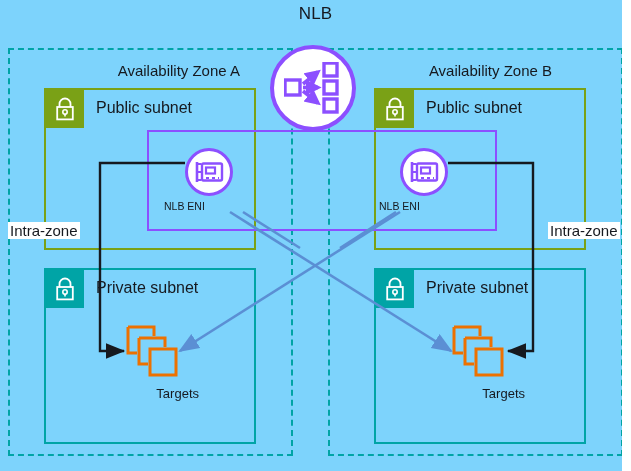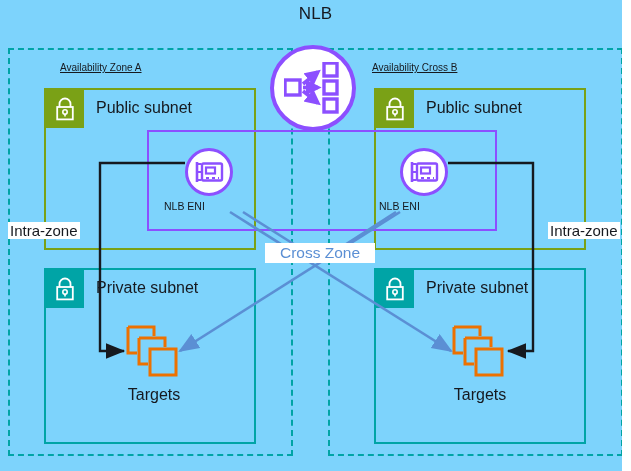--- a/index.html
+++ b/index.html
@@ -36,25 +36,24 @@
   
   .az-box {
     border: 2px dashed #00a4a6;
     box-sizing: border-box;
     background: transparent;
   }
   #az-a-box { left: 8px;   top: 48px; width: 285px; height: 408px; }
   #az-b-box { left: 328px; top: 48px; width: 295px; height: 408px; }
 
   .az-label {
-    font-size: 10px;
-    color: #16191f;
-    text-align: left;
-    white-space: nowrap;
-    text-decoration: underline;
+    font-size: 15px;
+    color: #16191f;
+    text-align: right;
+    white-space: nowrap;
   }
   #az-a-label { left: 60px;  top: 62px; width: 180px; }
   #az-b-label { left: 372px; top: 62px; width: 180px; }
 
   
   .subnet-box {
     box-sizing: border-box;
     background: transparent;
   }
   .subnet-box.public  { border: 2px solid #7aa116; }
@@ -134,23 +133,23 @@
   }
   #eni-a-label { left: 164px; top: 200px; }
   #eni-b-label { left: 379px; top: 200px; }
 
   
   .targets-icon { width: 56px; height: 52px; z-index: 20; }
   #targets-a-icon { left: 126px; top: 325px; }
   #targets-b-icon { left: 452px; top: 325px; }
 
   .targets-label {
-    font-size: 16px;
-    color: #16191f;
-    text-align: center;
+    font-size: 13px;
+    color: #16191f;
+    text-align: right;
     width: 90px;
     white-space: nowrap;
   }
   #targets-a-label { left: 109px; top: 386px; }
   #targets-b-label { left: 435px; top: 386px; }
 
   
   .intra-label {
     font-size: 15px;
     color: #16191f;
@@ -194,21 +193,21 @@
 <body>
 
 <div id="stage">
 
   <div class="abs" id="nlb-title">NLB</div>
 
   <div class="abs az-box" id="az-a-box"></div>
   <div class="abs az-box" id="az-b-box"></div>
 
   <div class="abs az-label" id="az-a-label">Availability Zone A</div>
-  <div class="abs az-label" id="az-b-label">Availability Cross B</div>
+  <div class="abs az-label" id="az-b-label">Availability Zone B</div>
 
   <div class="abs subnet-box public" id="pub-a-box"></div>
   <div class="abs subnet-box public" id="pub-b-box"></div>
   <div class="abs subnet-box private" id="priv-a-box"></div>
   <div class="abs subnet-box private" id="priv-b-box"></div>
 
   <svg class="abs" id="lines-svg" viewBox="0 0 631 471">
     <defs>
       <marker id="arrow-black" markerWidth="9" markerHeight="9" refX="7.5" refY="3.2" orient="auto" markerUnits="strokeWidth">
         <path d="M0,0 L8,3.2 L0,6.4 z" fill="#16191f"></path>
@@ -326,18 +325,17 @@
 
     <line x1="230" y1="212" x2="451" y2="351" stroke="#5b8fd4" stroke-width="2.6" marker-end="url(#arrow-blue)"></line>
 
     <line x1="400" y1="212" x2="180" y2="351" stroke="#5b8fd4" stroke-width="2.6" marker-end="url(#arrow-blue)"></line>
 
     <line x1="243" y1="212" x2="300" y2="248" stroke="#5b8fd4" stroke-width="2.6"></line>
 
     <line x1="340" y1="248" x2="396" y2="212" stroke="#5b8fd4" stroke-width="2.6"></line>
   </svg>
 
-  <div class="abs" id="cross-zone-label">Cross Zone</div>
 
   <div class="abs intra-label" id="intra-a-label">Intra-zone</div>
   <div class="abs intra-label" id="intra-b-label">Intra-zone</div>
 
 </div>
 
 </body></html>

